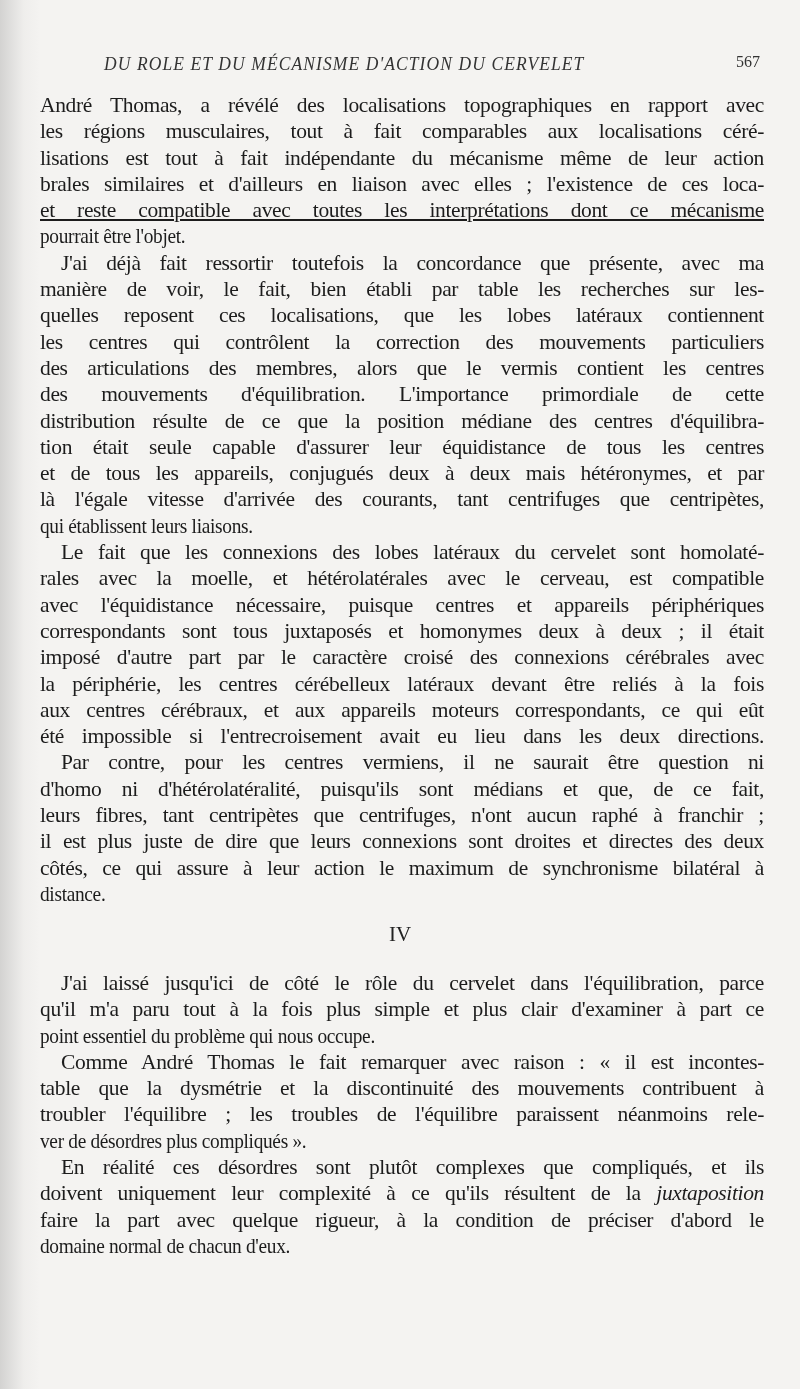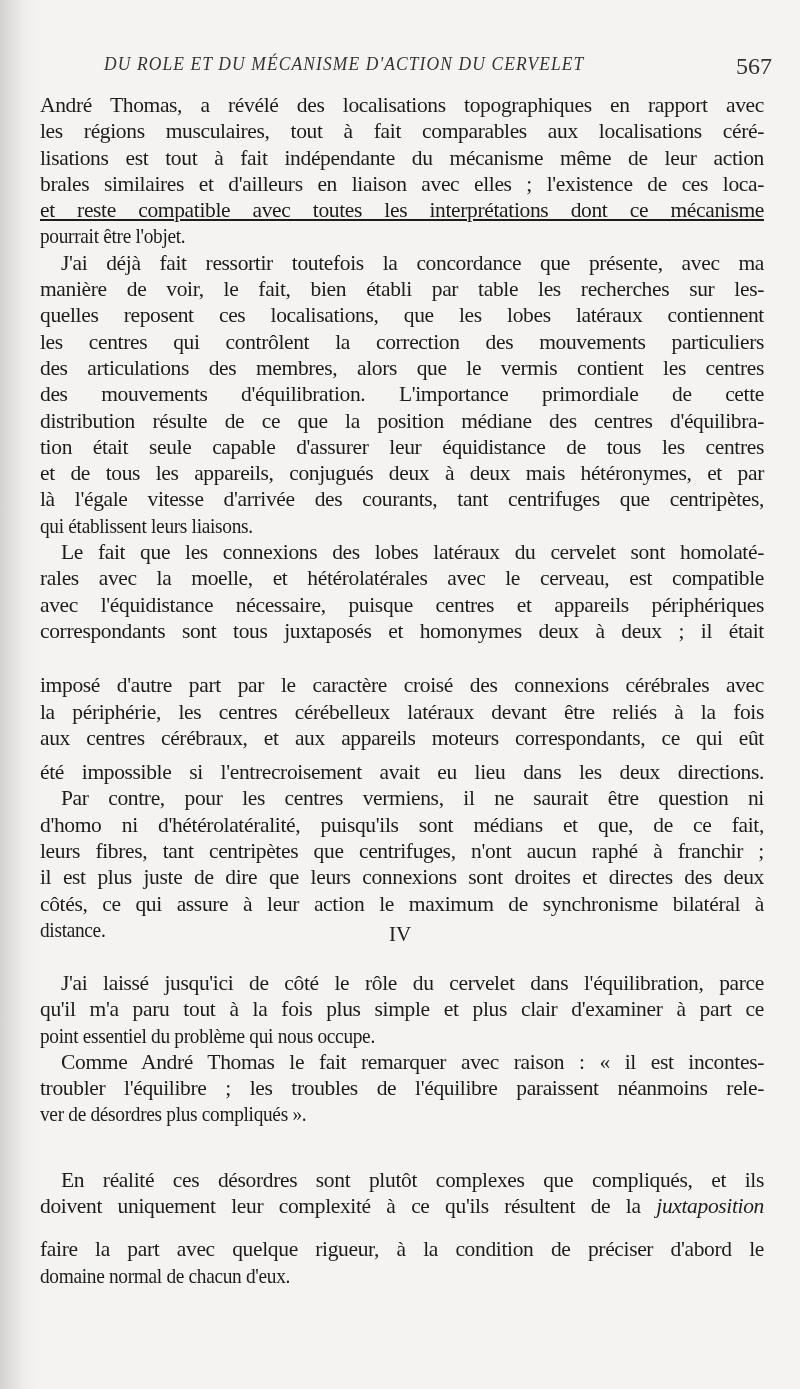--- a/index.html
+++ b/index.html
@@ -20,21 +20,21 @@
   }
   .running-title {
     position:absolute; left:104px; top:0;
     font-style:italic; font-size:19px; letter-spacing:1.2px;
     color:#333;
     transform:scaleX(0.92); transform-origin:left top;
     white-space:nowrap;
   }
   .page-number {
     position:absolute; left:736px; top:0;
-    font-size:24px; color:#333;
+    font-size:16px; color:#333;
   }
   .body-text {
     position:absolute; left:40px; top:92px; width:724px;
   }
   .line {
     height:26.3px; line-height:26.3px;
     font-size:21.5px;
     white-space:nowrap;
     text-align:justify; text-align-last:justify;
     transform-origin:left center;
@@ -81,24 +81,24 @@
     <div class="line" style="text-align-last: justify;">tion était seule capable d'assurer leur équidistance de tous les centres</div>
     <div class="line" style="text-align-last: justify;">et de tous les appareils, conjugués deux à deux mais hétéronymes, et par</div>
     <div class="line" style="text-align-last: justify;">là l'égale vitesse d'arrivée des courants, tant centrifuges que centripètes,</div>
     <div class="line last" style="text-align-last: left; transform: scaleX(0.9);">qui établissent leurs liaisons.</div>
   </div>
   <div>
     <div class="line indent" style="text-align-last: justify;">Le fait que les connexions des lobes latéraux du cervelet sont homolaté-</div>
     <div class="line" style="text-align-last: justify;">rales avec la moelle, et hétérolatérales avec le cerveau, est compatible</div>
     <div class="line" style="text-align-last: justify;">avec l'équidistance nécessaire, puisque centres et appareils périphériques</div>
     <div class="line" style="text-align-last: justify;">correspondants sont tous juxtaposés et homonymes deux à deux ; il était</div>
-    <div class="line" style="text-align-last: justify; margin-top: 28px;">imposé d'autre part par le caractère croisé des connexions cérébrales avec</div>
+    <div class="line" style="text-align-last: justify;">imposé d'autre part par le caractère croisé des connexions cérébrales avec</div>
     <div class="line" style="text-align-last: justify;">la périphérie, les centres cérébelleux latéraux devant être reliés à la fois</div>
     <div class="line" style="text-align-last: justify;">aux centres cérébraux, et aux appareils moteurs correspondants, ce qui eût</div>
-    <div class="line" style="text-align-last: justify; margin-top: 8px;">été impossible si l'entrecroisement avait eu lieu dans les deux directions.</div>
+    <div class="line" style="text-align-last: justify;">été impossible si l'entrecroisement avait eu lieu dans les deux directions.</div>
   </div>
   <div>
     <div class="line indent" style="text-align-last: justify;">Par contre, pour les centres vermiens, il ne saurait être question ni</div>
     <div class="line" style="text-align-last: justify;">d'homo ni d'hétérolatéralité, puisqu'ils sont médians et que, de ce fait,</div>
     <div class="line" style="text-align-last: justify;">leurs fibres, tant centripètes que centrifuges, n'ont aucun raphé à franchir ;</div>
     <div class="line" style="text-align-last: justify;">il est plus juste de dire que leurs connexions sont droites et directes des deux</div>
     <div class="line" style="text-align-last: justify;">côtés, ce qui assure à leur action le maximum de synchronisme bilatéral à</div>
     <div class="line last" style="text-align-last: left; transform: scaleX(0.9);">distance.</div>
   </div>
 </div>
@@ -106,22 +106,23 @@
 <div class="section-heading">IV</div>
 
 <div class="body-text-2">
   <div>
     <div class="line indent" style="text-align-last: justify;">J'ai laissé jusqu'ici de côté le rôle du cervelet dans l'équilibration, parce</div>
     <div class="line" style="text-align-last: justify;">qu'il m'a paru tout à la fois plus simple et plus clair d'examiner à part ce</div>
     <div class="line last" style="text-align-last: left; transform: scaleX(0.9);">point essentiel du problème qui nous occupe.</div>
   </div>
   <div>
     <div class="line indent" style="text-align-last: justify;">Comme André Thomas le fait remarquer avec raison : « il est incontes-</div>
+    <div class="line" style="text-align-last: justify;">table que la dysmétrie et la discontinuité des mouvements contribuent à</div>
     <div class="line" style="text-align-last: justify;">troubler l'équilibre ; les troubles de l'équilibre paraissent néanmoins rele-</div>
     <div class="line last" style="text-align-last: left; transform: scaleX(0.9);">ver de désordres plus compliqués ».</div>
   </div>
   <div>
-    <div class="line indent" style="text-align-last: justify; margin-top: 39px;">En réalité ces désordres sont plutôt complexes que compliqués, et ils</div>
+    <div class="line indent" style="text-align-last: justify;">En réalité ces désordres sont plutôt complexes que compliqués, et ils</div>
     <div class="line" style="text-align-last: justify;"><span>doivent uniquement leur complexité à ce qu'ils résultent de la </span><i>juxtaposition</i></div>
-    <div class="line" style="text-align-last: justify; margin-top: 17px;">faire la part avec quelque rigueur, à la condition de préciser d'abord le</div>
+    <div class="line" style="text-align-last: justify;">faire la part avec quelque rigueur, à la condition de préciser d'abord le</div>
     <div class="line last" style="text-align-last: left; transform: scaleX(0.9);">domaine normal de chacun d'eux.</div>
   </div>
 </div>
 
 </body></html>

